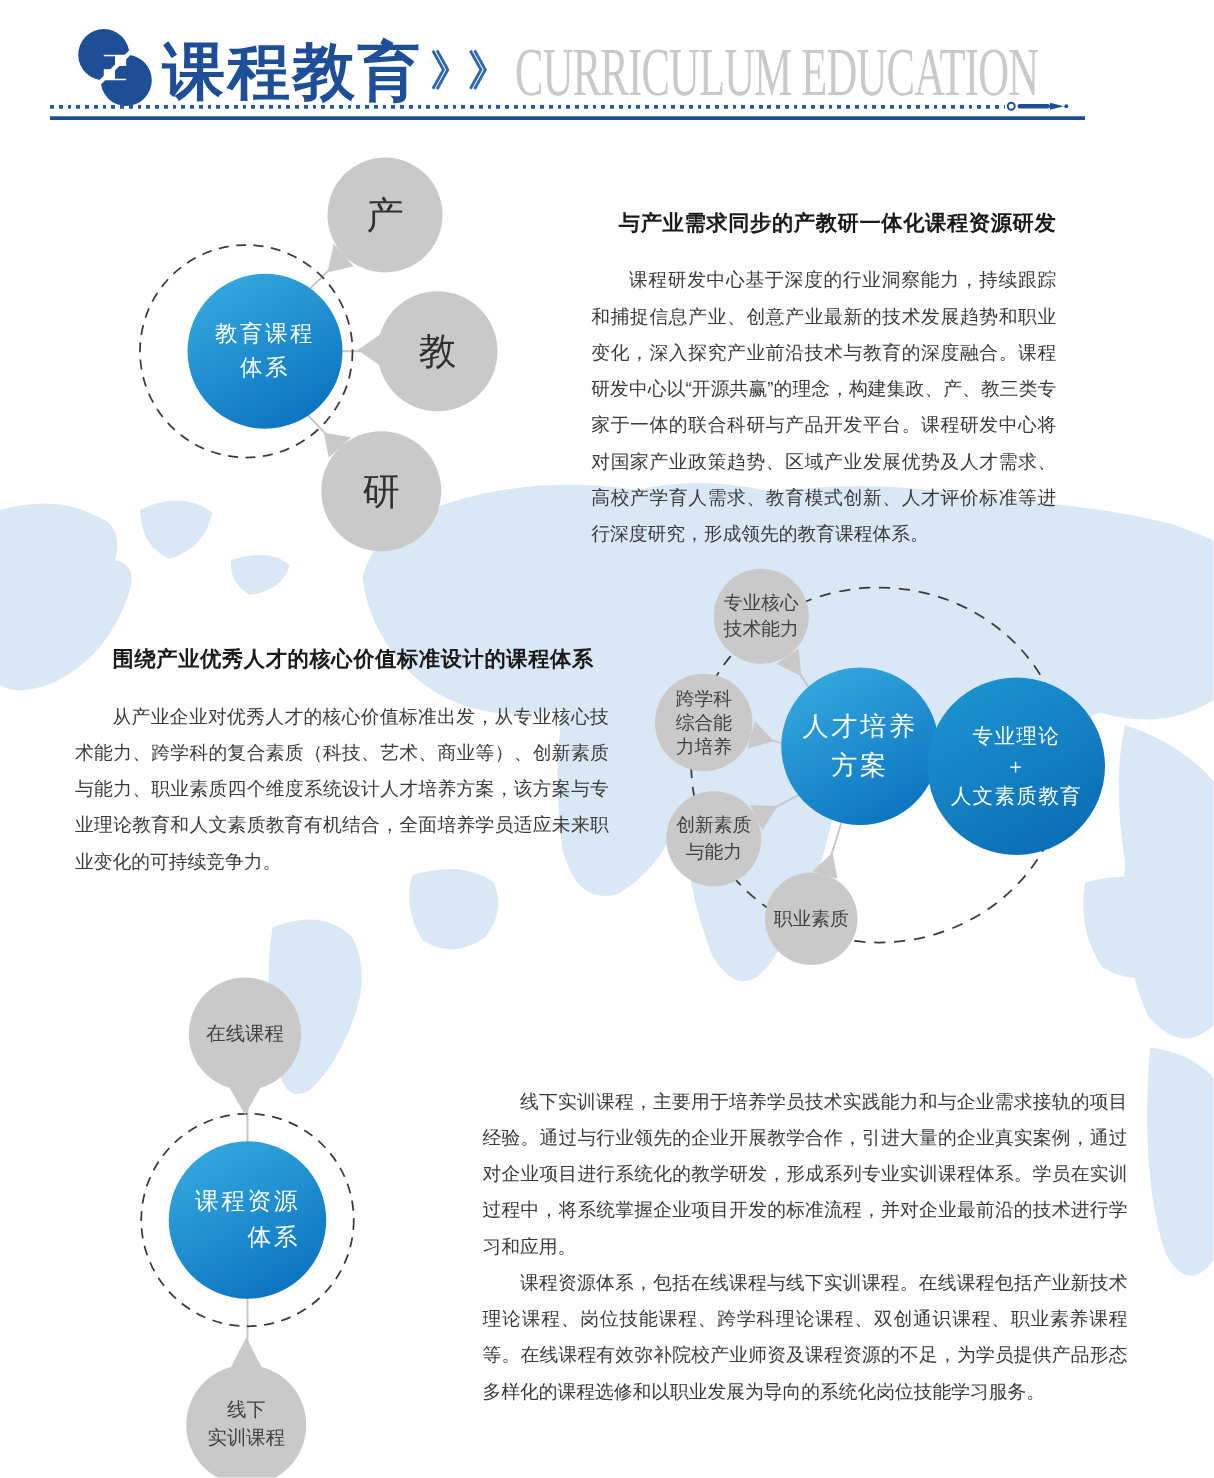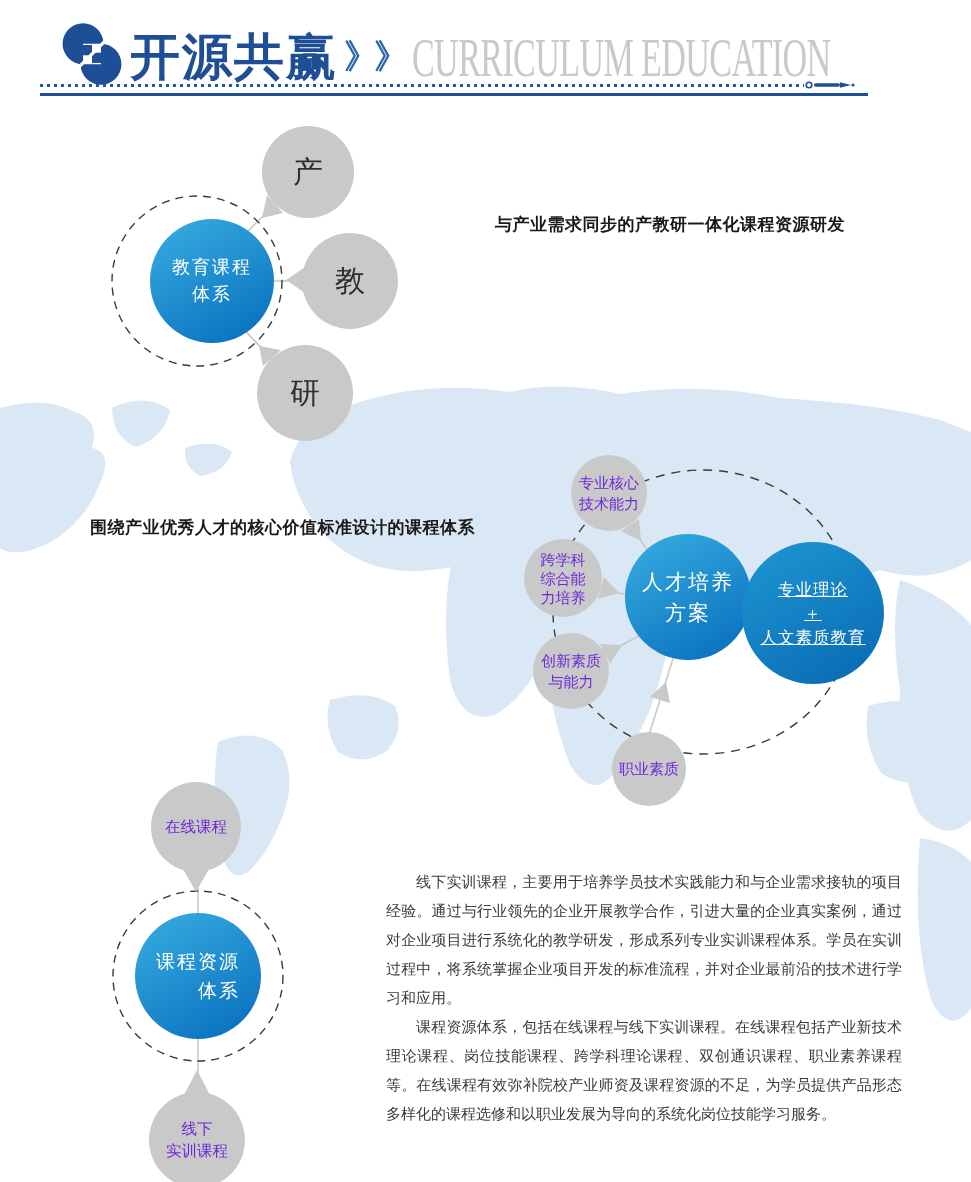--- a/index.html
+++ b/index.html
@@ -9,23 +9,23 @@
   }
   .abs{position:absolute;}
   svg.layer{position:absolute;left:0;top:0;width:971px;height:1182px;}
   #map-layer{z-index:0;}
   #line-layer{z-index:1;}
   .circle{
     position:absolute;border-radius:50%;
     display:flex;align-items:center;justify-content:center;
     text-align:center;white-space:pre-line;z-index:2;
   }
-  .gray{background:#c9c9c9;color:#6d28d9;}
+  .gray{background:#c9c9c9;color:#404040;}
   .blue{background:linear-gradient(150deg,#36abdf 5%,#0a71bf 92%);color:#ffffff;}
-  .blue2{background:linear-gradient(150deg,#1d95d1 5%,#0a6cb5 92%);color:#ffffff;text-decoration:underline;}
+  .blue2{background:linear-gradient(150deg,#1d95d1 5%,#0a6cb5 92%);color:#ffffff;}
   .textblock{position:absolute;z-index:2;color:#333333;}
   .textblock h2{
     margin:0 0 20px 0;font-size:17px;font-weight:bold;color:#1a1a1a;
     letter-spacing:0.5px;
   }
   .textblock p{
     margin:0;font-size:15px;line-height:29px;text-align:justify;
     text-indent:2em;color:#3a3a3a;
   }
   .hdr-zh{
@@ -76,21 +76,21 @@
     <g fill="#1e4e96">
       <path d="M36,34 L68,34 A32,32 0 1 0 36,66 Z"></path>
       <rect x="50" y="48" width="16" height="16"></rect>
       <path d="M64,66 L32,66 A32,32 0 1 0 64,34 Z"></path>
       <rect x="34" y="36" width="16" height="16"></rect>
     </g>
     <line x1="80" y1="20" x2="20" y2="80" stroke="#ffffff" stroke-width="5"></line>
   </svg>
 </div>
 
-<div class="hdr-zh">开源共赢</div>
+<div class="hdr-zh">课程教育</div>
 <div class="hdr-chev">》》</div>
 <div class="hdr-en">CURRICULUM EDUCATION</div>
 
 <div class="rule-dotted"></div>
 <div class="abs" style="left:804px;top:78px;z-index:2;">
   <svg width="52" height="14" viewBox="0 0 52 14">
     <circle cx="5" cy="7" r="2.8" fill="none" stroke="#1e4e96" stroke-width="1.6"></circle>
     <rect x="10" y="5.2" width="26" height="3.6" rx="1.8" fill="#1e4e96"></rect>
     <path d="M36,4.2 L47,7 L36,9.8 Z" fill="#1e4e96"></path>
     <circle cx="49" cy="7" r="1.6" fill="#1e4e96"></circle>
@@ -134,35 +134,37 @@
   </g>
 </svg>
 
 <div class="circle gray" style="left:262px;top:126px;width:92px;height:92px;font-size:30px;color:#2f2f2f;">产</div>
 <div class="circle gray" style="left:302px;top:233px;width:96px;height:96px;font-size:30px;color:#2f2f2f;">教</div>
 <div class="circle gray" style="left:257px;top:345px;width:96px;height:96px;font-size:30px;color:#2f2f2f;">研</div>
 <div class="circle blue" style="left:150px;top:219px;width:124px;height:124px;font-size:18px;letter-spacing:2px;line-height:27px;">教育课程
 体系</div>
 
 <div class="textblock" style="left:473px;top:167px;width:372px;">
-  <h2 style="padding-left:22px;margin-top:46px;">与产业需求同步的产教研一体化课程资源研发</h2>
+  <h2 style="padding-left:22px;">与产业需求同步的产教研一体化课程资源研发</h2>
+  <p>课程研发中心基于深度的行业洞察能力，持续跟踪和捕捉信息产业、创意产业最新的技术发展趋势和职业变化，深入探究产业前沿技术与教育的深度融合。课程研发中心以“开源共赢”的理念，构建集政、产、教三类专家于一体的联合科研与产品开发平台。课程研发中心将对国家产业政策趋势、区域产业发展优势及人才需求、高校产学育人需求、教育模式创新、人才评价标准等进行深度研究，形成领先的教育课程体系。</p>
 </div>
 
 <div class="textblock" style="left:60px;top:516px;width:427px;">
   <h2 style="padding-left:30px;">围绕产业优秀人才的核心价值标准设计的课程体系</h2>
+  <p>从产业企业对优秀人才的核心价值标准出发，从专业核心技术能力、跨学科的复合素质（科技、艺术、商业等）、创新素质与能力、职业素质四个维度系统设计人才培养方案，该方案与专业理论教育和人文素质教育有机结合，全面培养学员适应未来职业变化的可持续竞争力。</p>
 </div>
 
 <div class="circle gray" style="left:571px;top:455px;width:76px;height:76px;font-size:15px;line-height:21px;">专业核心
 技术能力</div>
 <div class="circle gray" style="left:524px;top:539px;width:78px;height:78px;font-size:15px;line-height:19px;">跨学科
 综合能
 力培养</div>
 <div class="circle gray" style="left:533px;top:633px;width:76px;height:76px;font-size:15px;line-height:21px;">创新素质
 与能力</div>
-<div class="circle gray" style="left:612px;top:732px;width:74px;height:74px;font-size:15px;">职业素质</div>
+<div class="circle gray" style="left:612px;top:698px;width:74px;height:74px;font-size:15px;">职业素质</div>
 <div class="circle blue" style="left:625px;top:534px;width:126px;height:126px;font-size:21px;letter-spacing:2px;line-height:31px;">人才培养
 方案</div>
 <div class="circle blue2" style="left:742px;top:542px;width:142px;height:142px;font-size:16.5px;letter-spacing:1px;line-height:24px;">专业理论
 ＋
 人文素质教育</div>
 
 <div class="circle gray" style="left:151px;top:782px;width:90px;height:90px;font-size:15.5px;font-family:Liberation Serif, serif;">在线课程</div>
 <div class="circle blue" style="left:135px;top:913px;width:126px;height:126px;font-size:19px;letter-spacing:2px;line-height:29px;text-align:right;">课程资源
 体系</div>
 <div class="circle gray" style="left:149px;top:1092px;width:96px;height:96px;font-size:15.5px;line-height:22px;">线下

